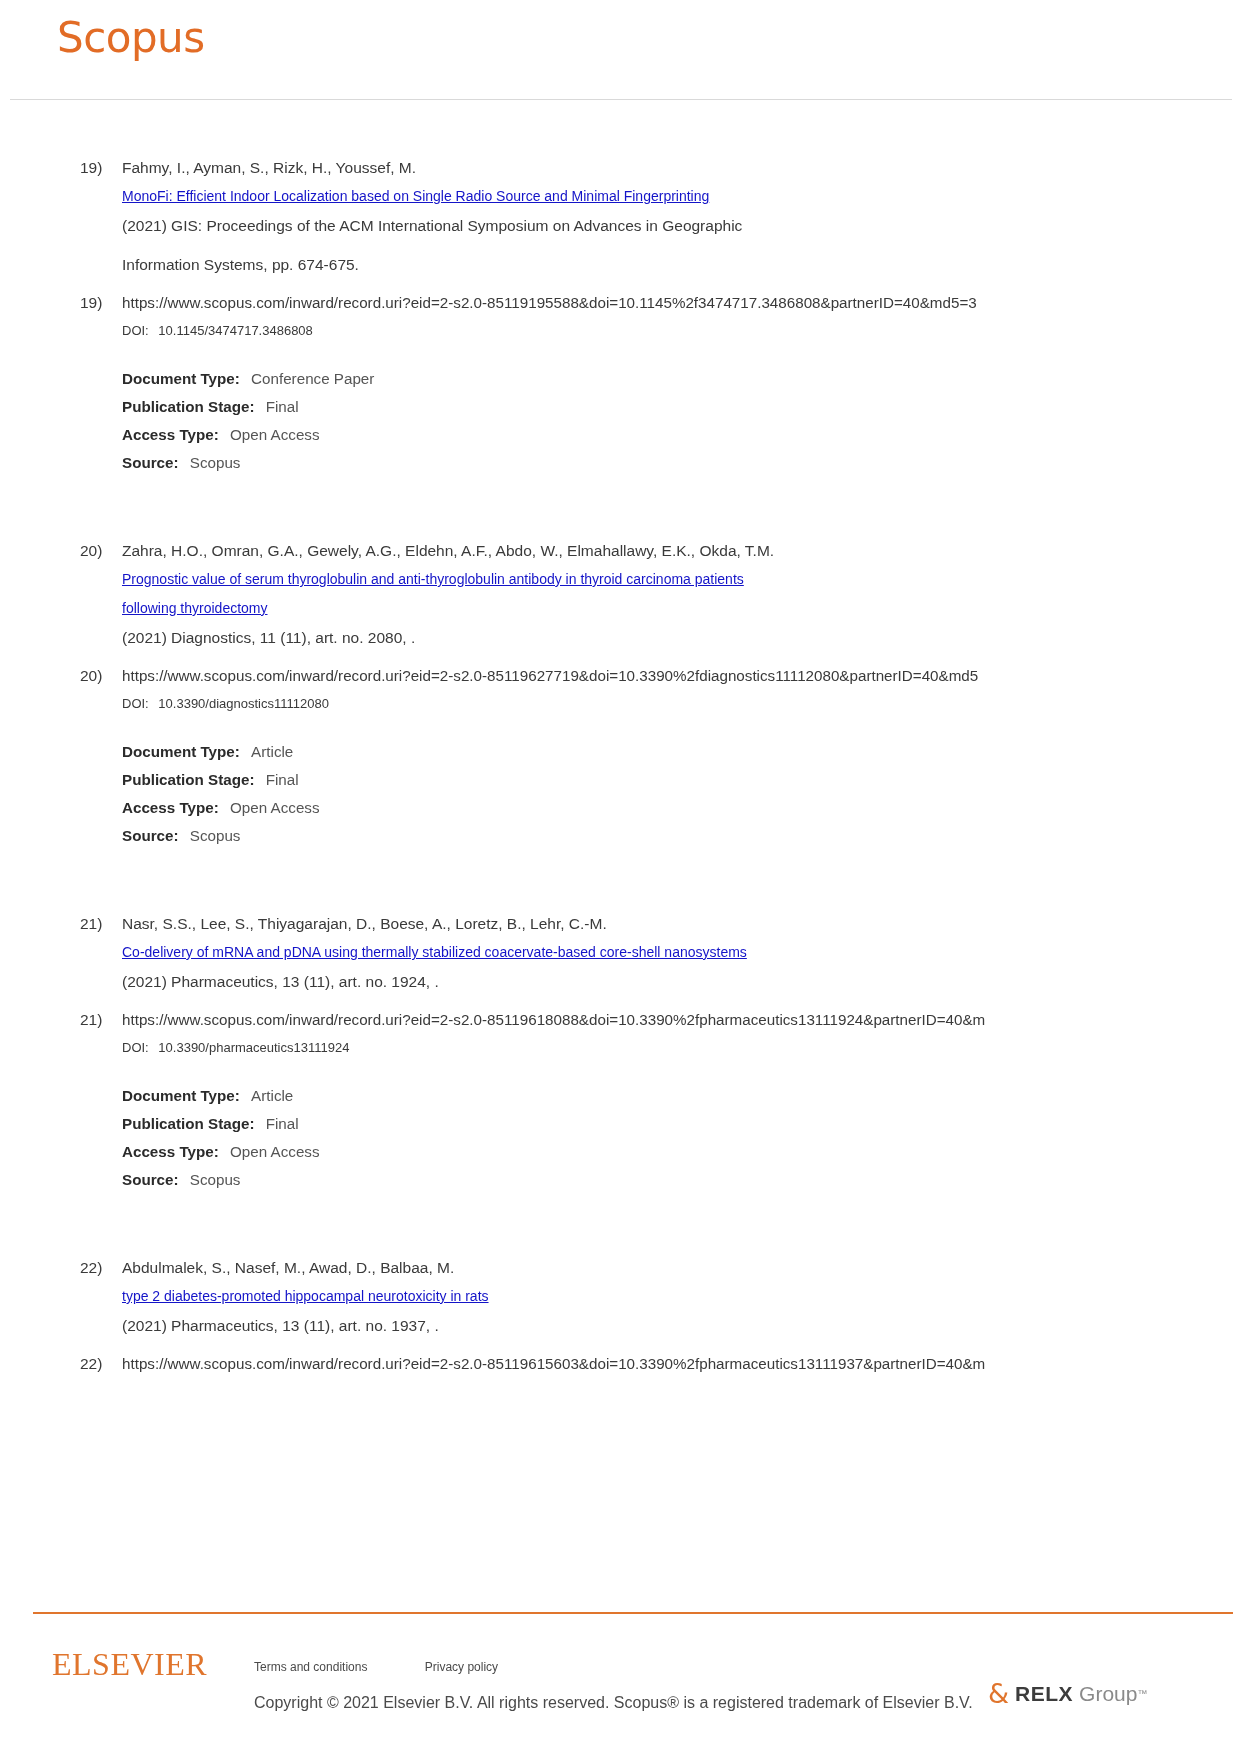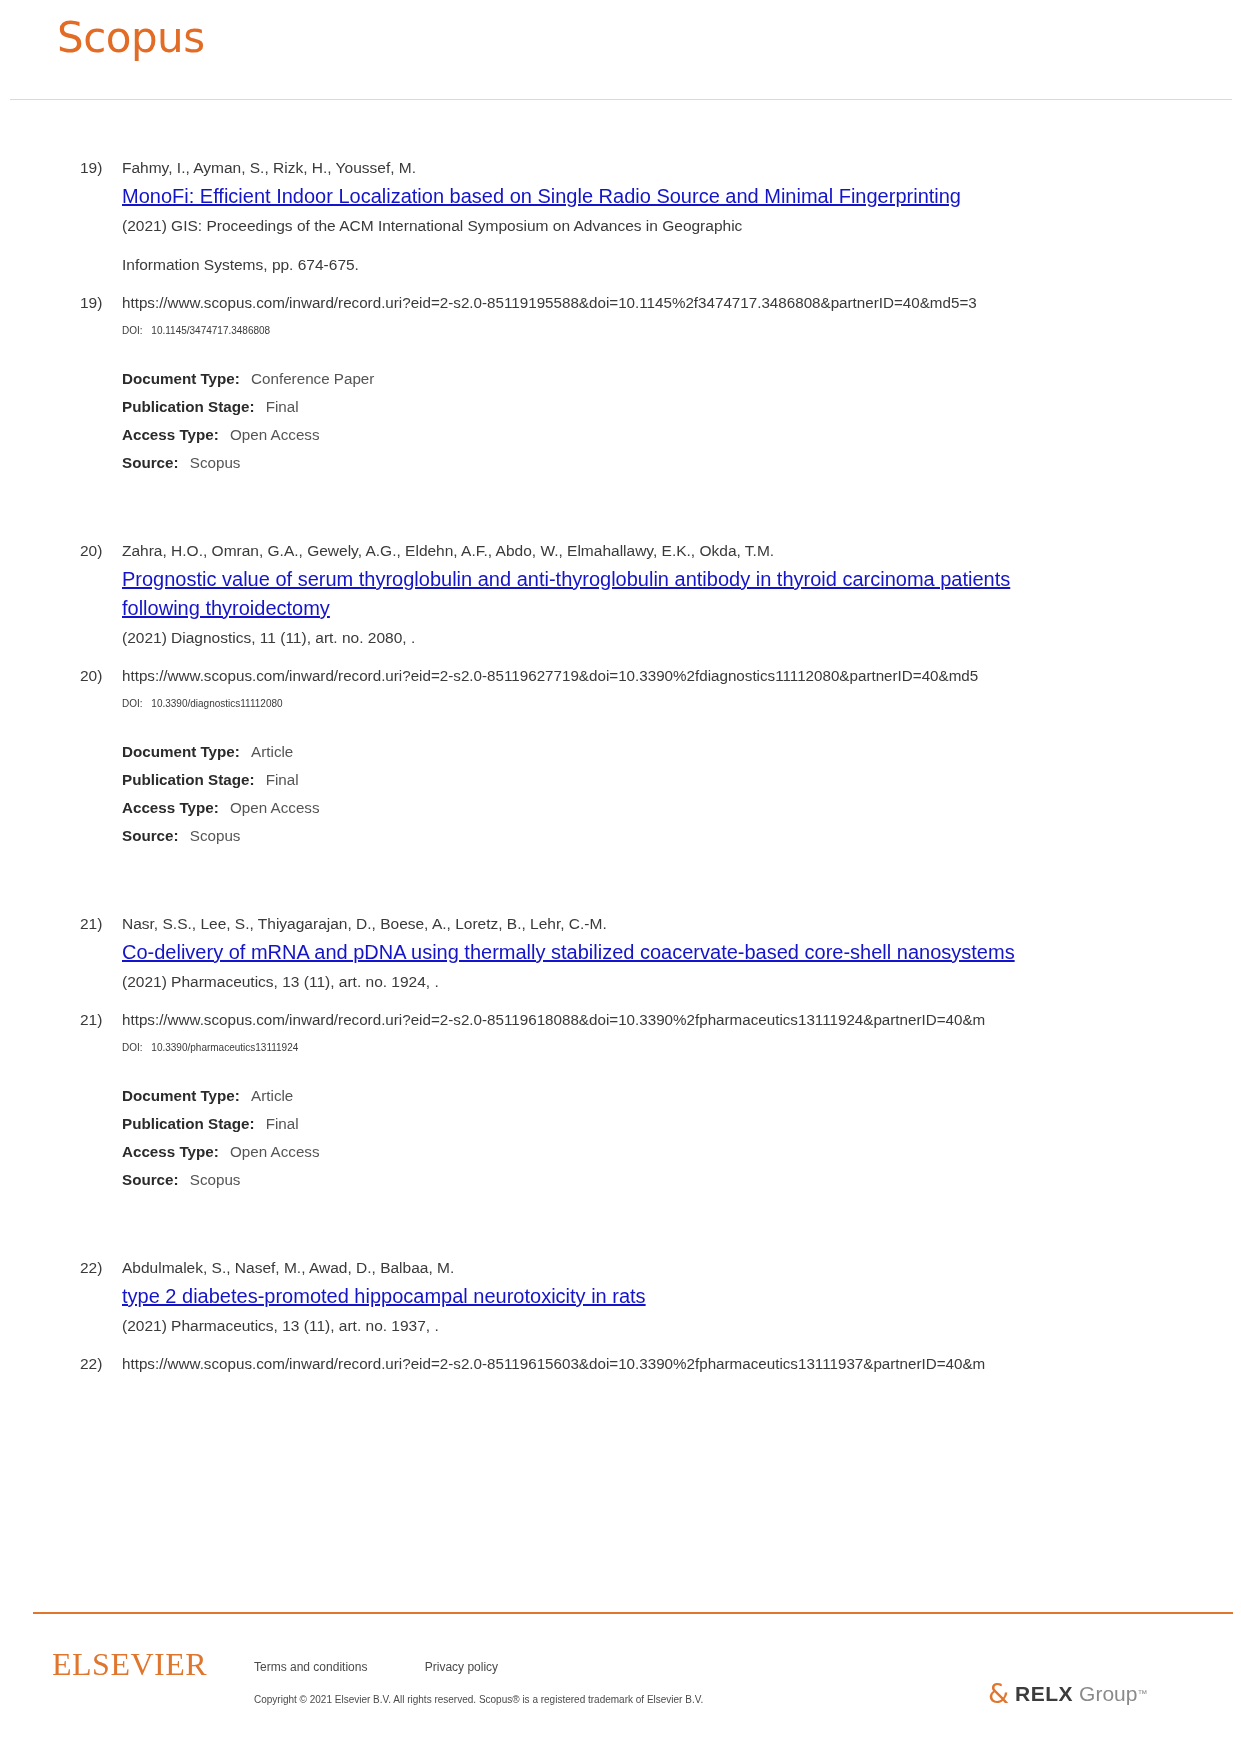--- a/index.html
+++ b/index.html
@@ -71,42 +71,42 @@
     font-size: 15.5px;
     color: #3a3a3a;
   }
   .authors {
     color: #3a3a3a;
     font-size: 15.5px;
   }
   .title-link {
     color: #1414c8;
     text-decoration: underline;
-    font-size: 20px;
+    font-size: 14px;
     display: block;
     line-height: 29px;
     white-space: nowrap;
     width: fit-content;
   }
   .pubinfo {
     color: #3a3a3a;
     font-size: 15.5px;
     line-height: 29px;
   }
   .url-line {
     color: #3a3a3a;
     font-size: 15.2px;
     line-height: 28px;
     white-space: nowrap;
     overflow: hidden;
     width: 1119px;
   }
   .doi-line {
     color: #3a3a3a;
-    font-size: 10px;
+    font-size: 13px;
     line-height: 28px;
   }
   .meta-block {
     margin-top: 20px;
   }
   .meta-row {
     line-height: 28px;
     font-size: 15.2px;
     white-space: nowrap;
   }
@@ -155,21 +155,21 @@
   }
   .footer-links a {
     color: #4a4a4a;
     text-decoration: none;
     margin-right: 54px;
   }
   .footer-copy {
     position: absolute;
     left: 242px;
     top: 110px;
-    font-size: 10px;
+    font-size: 16px;
     color: #4a4a4a;
   }
   .relx-logo {
     position: absolute;
     left: 976px;
     top: 96px;
     display: flex;
     align-items: center;
   }
   .relx-mark {

